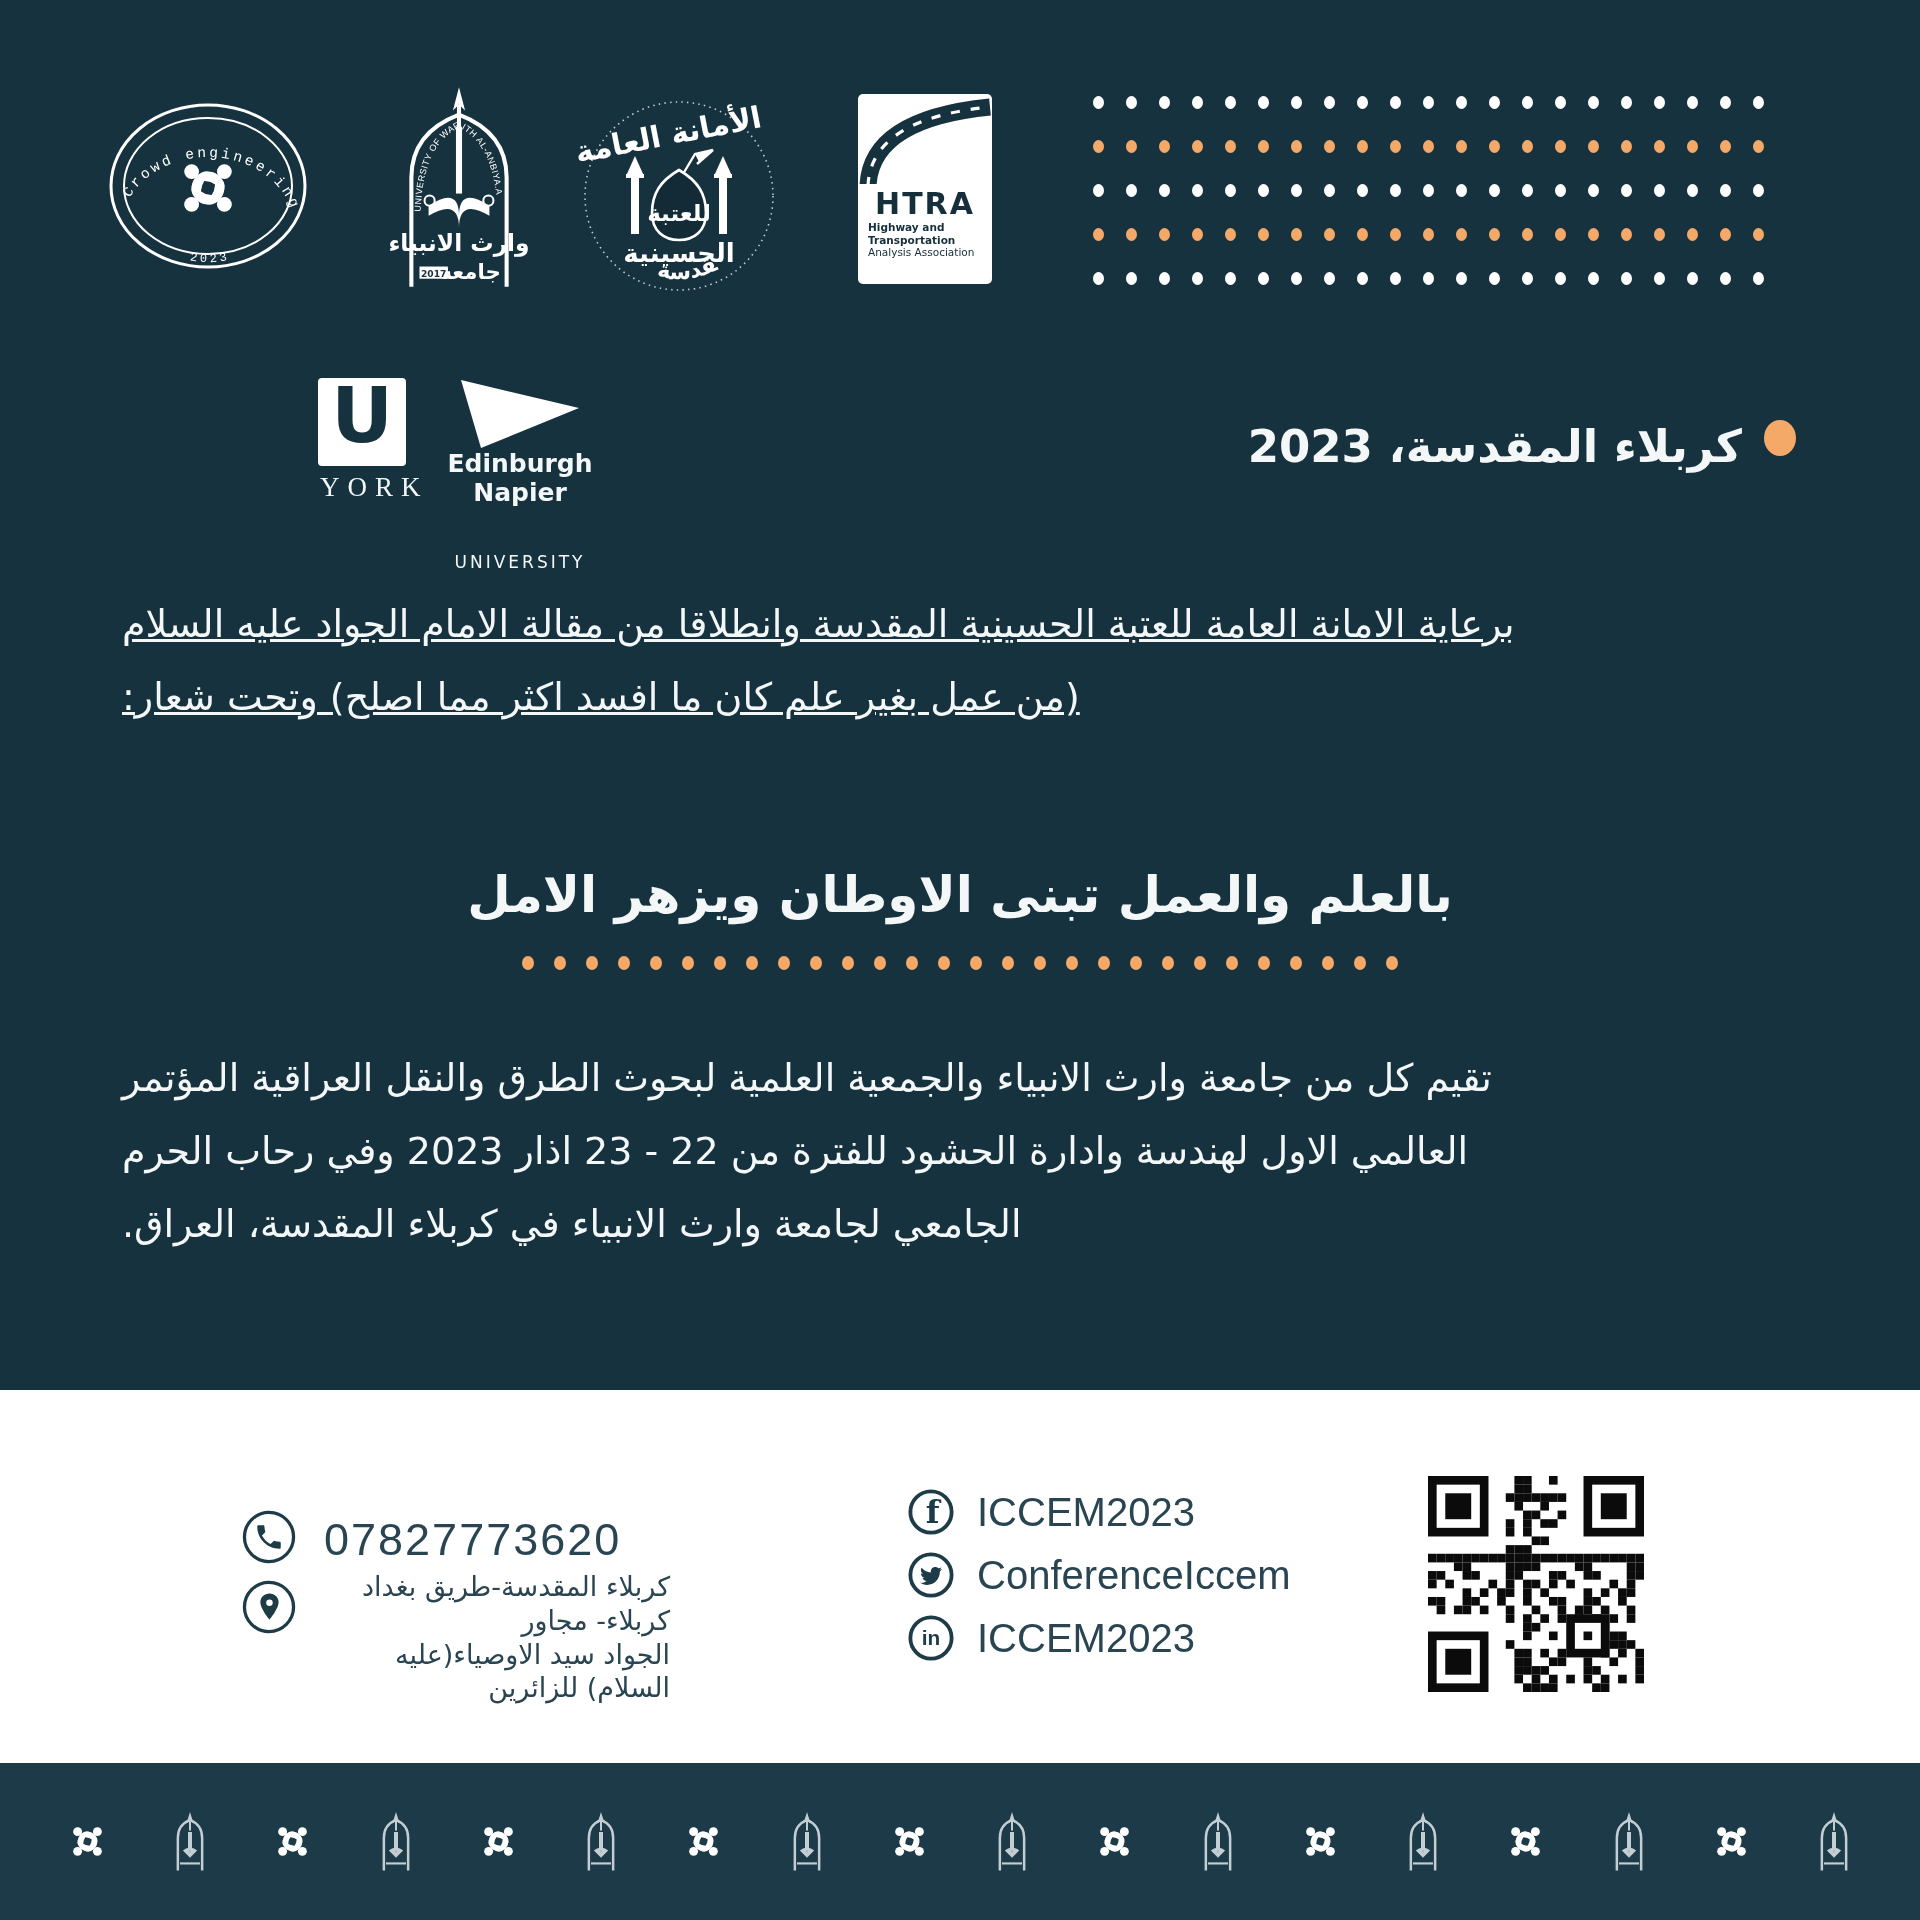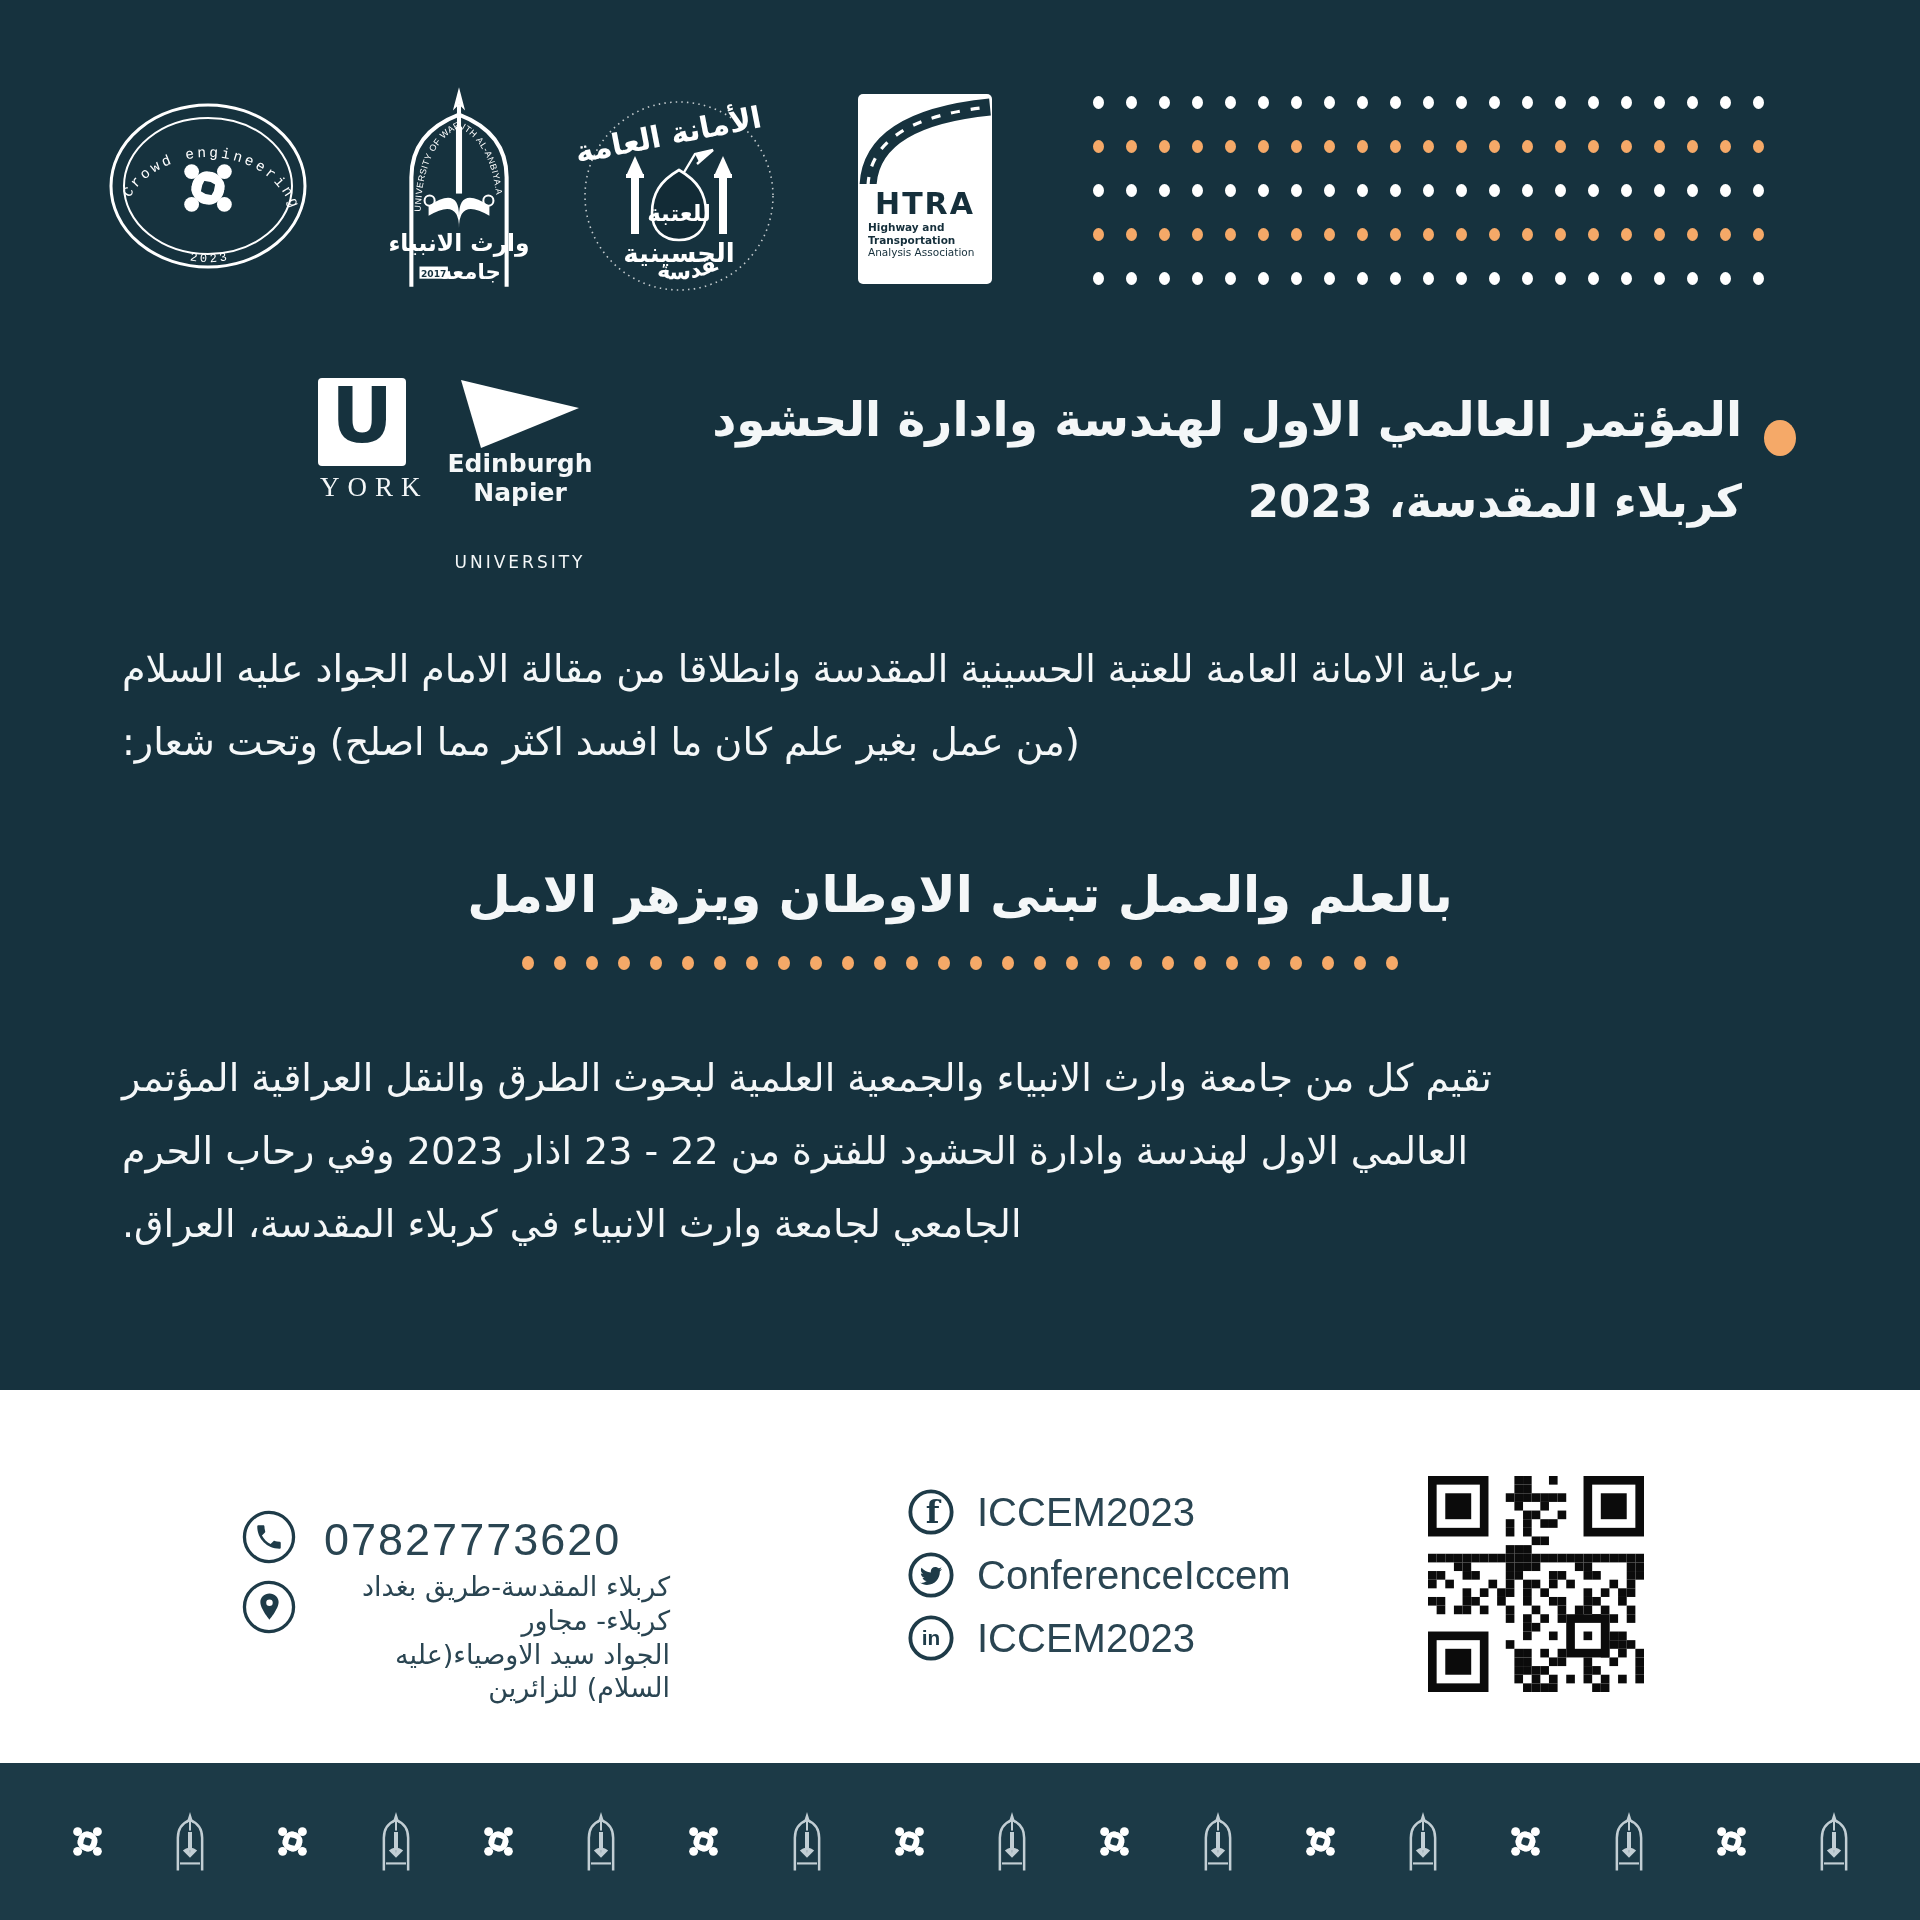--- a/index.html
+++ b/index.html
@@ -38,21 +38,21 @@
 
   
   .title-block{position:absolute;right:178px;top:392px;text-align:right;direction:rtl;font-weight:bold;}
   .title-l1{font-size:47px;white-space:nowrap;}
   .title-l2{font-size:45px;margin-top:28px;white-space:nowrap;}
   .title-bullet{position:absolute;right:124px;top:420px;width:32px;height:36px;border-radius:50%;background:#f5a968;}
 
   
   .para{position:absolute;left:122px;width:1690px;direction:rtl;text-align:left;
         font-size:38px;line-height:1.92;color:#f4f7f8;}
-  .intro{top:633px;}
+  .intro{top:588px;text-decoration:underline;}
   .body-par{top:1042px;}
 
   .slogan{position:absolute;left:0;right:0;top:866px;text-align:center;direction:rtl;
           font-size:50px;font-weight:bold;}
   .slogan-dots{position:absolute;left:0;right:0;top:956px;display:flex;justify-content:center;gap:20px;}
   .slogan-dots .dot{width:12px;height:14px;}
 
   
   .banner{position:absolute;left:1292px;top:1297px;width:398px;height:93px;background:#f5a968;
           color:#1e3b48;display:flex;align-items:center;justify-content:center;
@@ -323,21 +323,20 @@
   <div class="napier">
     <svg class="napier-tri" viewBox="0 0 122 72">
       <polygon points="2,2 120,30 22,70" fill="#fff"></polygon>
     </svg>
     <div class="napier-l1">Edinburgh Napier</div>
     <div class="napier-l2">UNIVERSITY</div>
   </div>
 
   <span class="title-bullet"></span>
   <div class="title-block">
-    <div class="title-l1">المؤتمر العالمي الاول لهندسة وادارة الحشود</div>
     <div class="title-l2">كربلاء المقدسة، 2023</div>
   </div>
 
   <div class="para intro">
     <div>برعاية الامانة العامة للعتبة الحسينية المقدسة وانطلاقا من مقالة الامام الجواد عليه السلام</div>
     <div>(من عمل بغير علم كان ما افسد اكثر مما اصلح) وتحت شعار:</div>
   </div>
 
   <div class="slogan">بالعلم والعمل تبنى الاوطان ويزهر الامل</div>
   <div class="slogan-dots">

